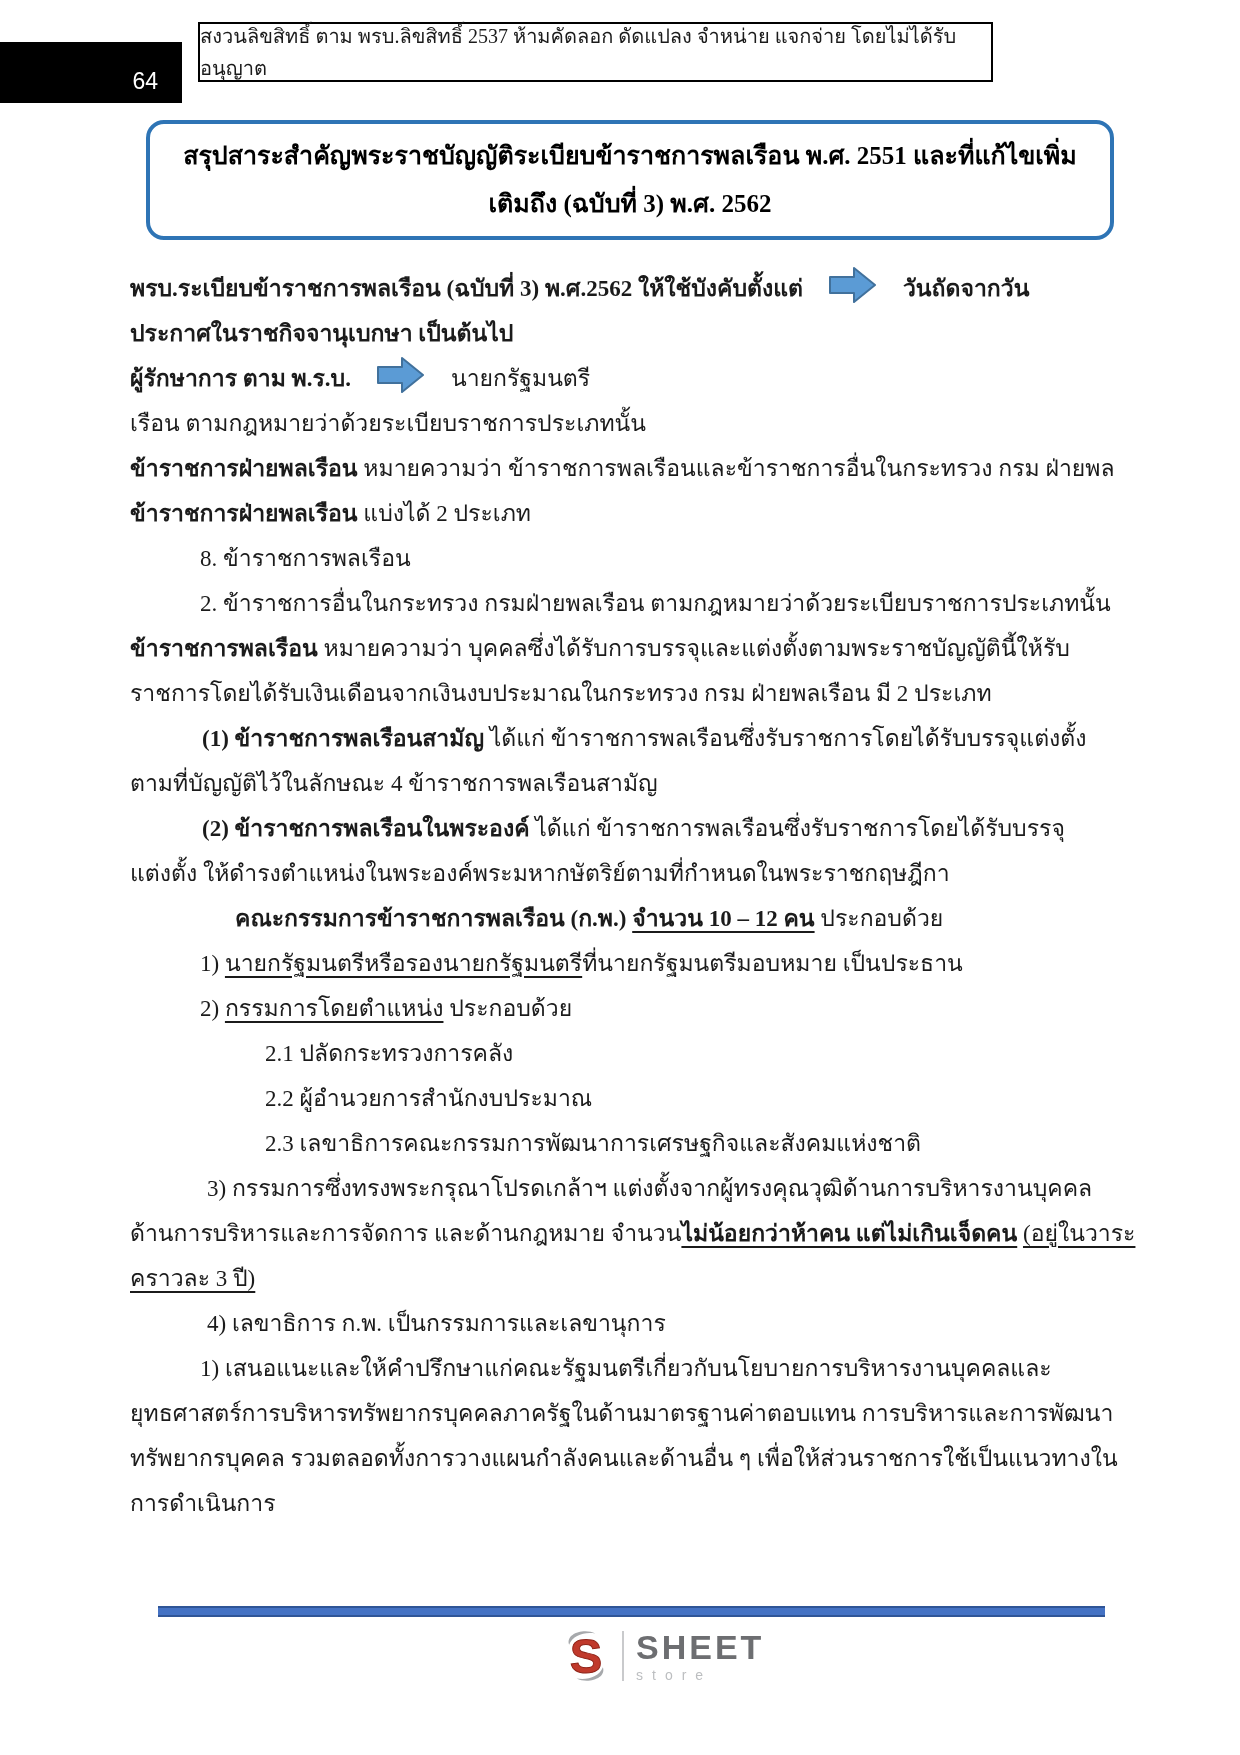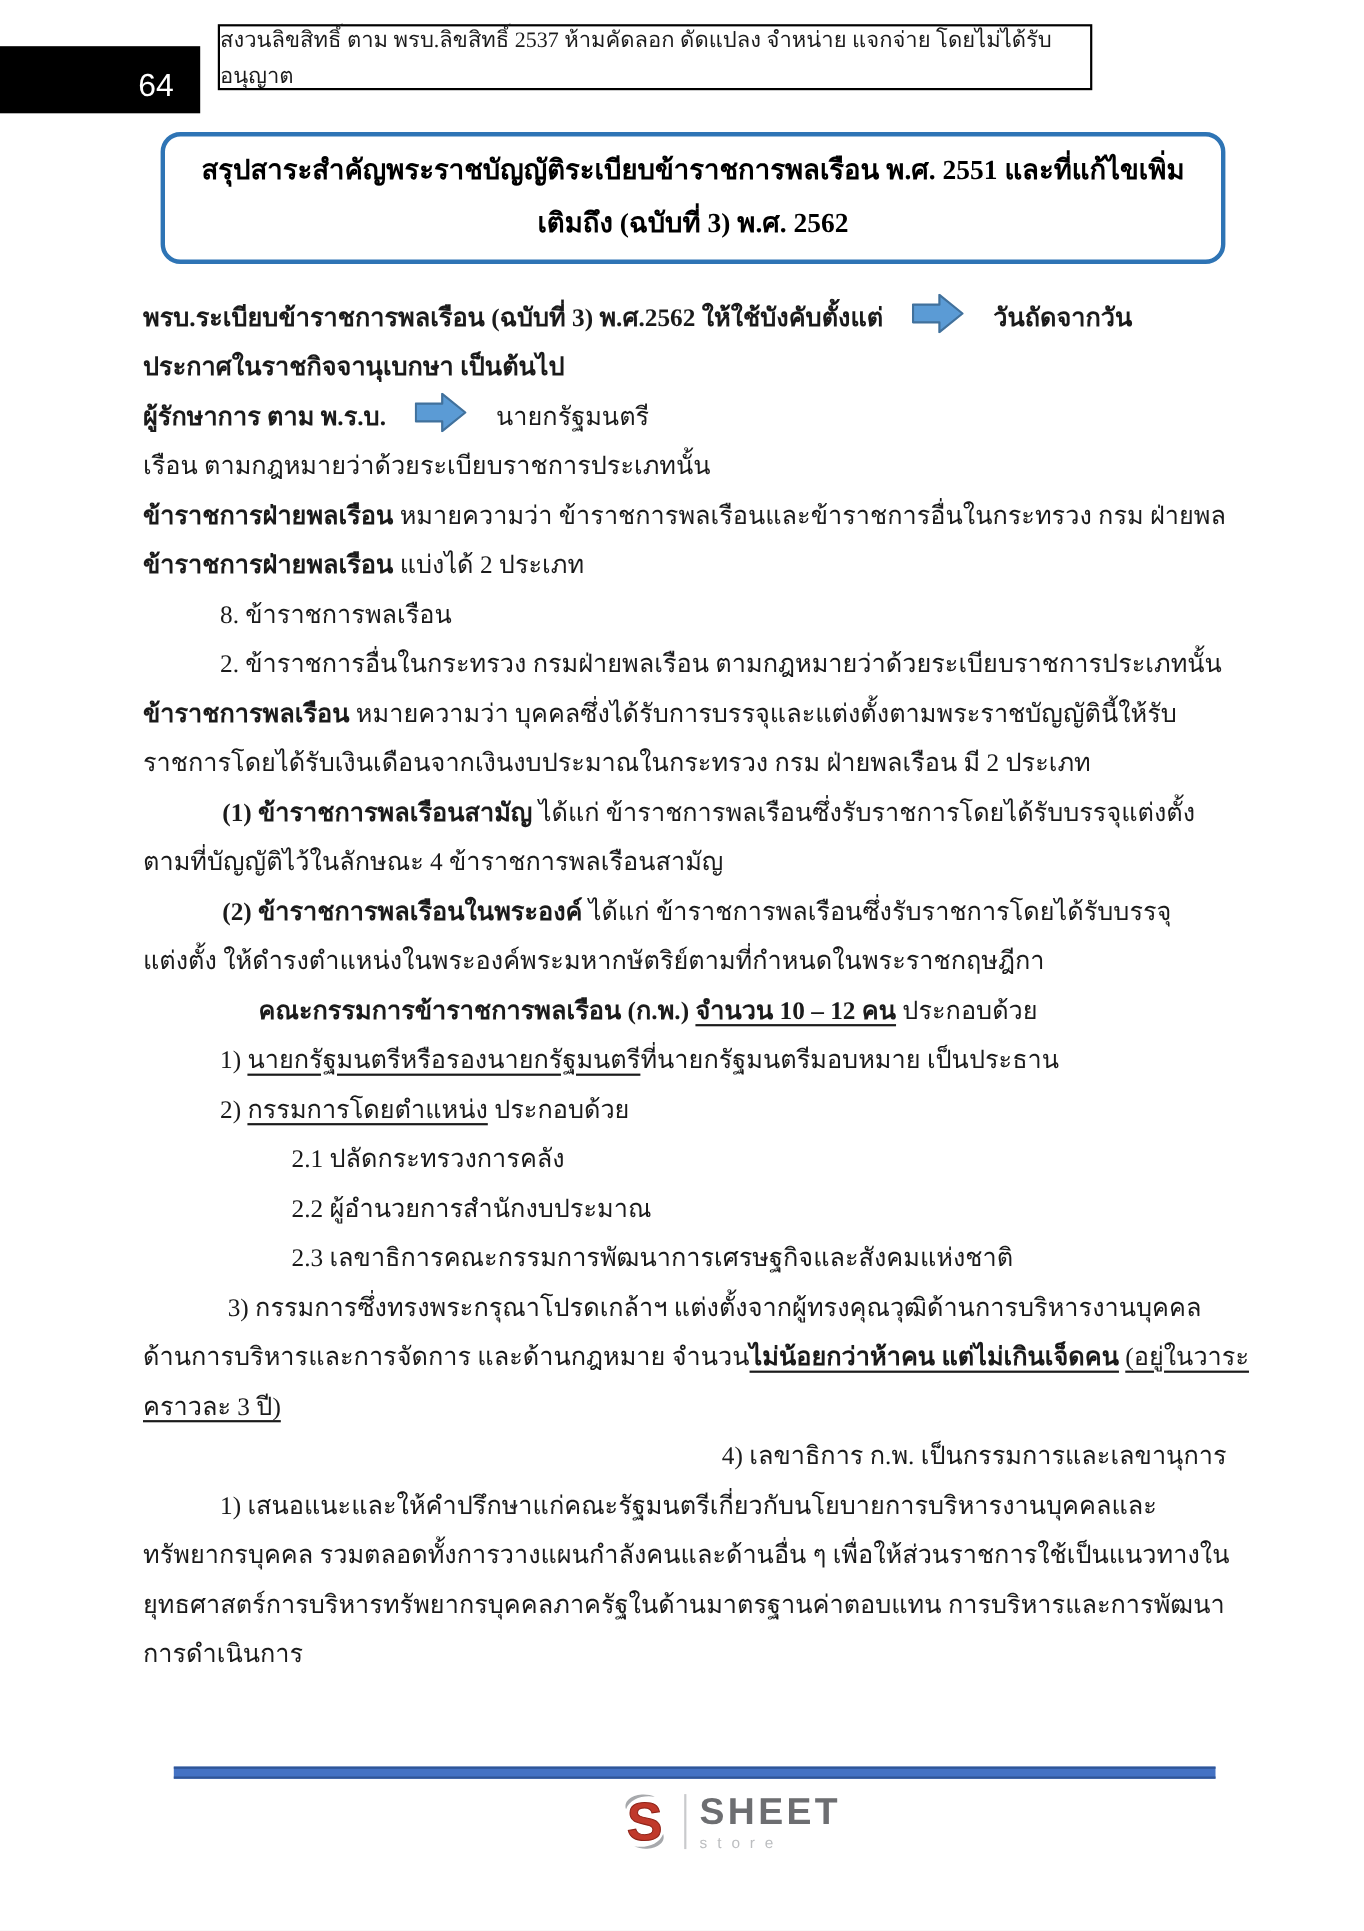--- a/index.html
+++ b/index.html
@@ -11,21 +11,21 @@
     overflow:hidden;
     font-family:"Liberation Serif", serif;
     color:#1b1b1b;
   }
   
   .pagenum-box{
     position:absolute;left:0;top:42px;width:182px;height:61px;
     background:#000;color:#fff;
     display:flex;align-items:flex-end;justify-content:flex-end;
     padding:0 24px 8px 0;box-sizing:border-box;
-    font-size:29px;font-family:"Liberation Sans",sans-serif;
+    font-size:23px;font-family:"Liberation Sans",sans-serif;
   }
   .copyright-box{
     position:absolute;left:198px;top:22px;width:795px;height:60px;
     border:2px solid #000;box-sizing:border-box;
     display:flex;align-items:center;justify-content:center;
     font-size:20px;
   }
   
   .title-box{
     position:absolute;left:146px;top:120px;width:968px;
@@ -100,24 +100,24 @@
       <div class="bline"><span>แต่งตั้ง ให้ดำรงตำแหน่งในพระองค์พระมหากษัตริย์ตามที่กำหนดในพระราชกฤษฎีกา</span></div>
       <div class="bline" style="padding-left: 105px;"><span class="b">คณะกรรมการข้าราชการพลเรือน (ก.พ.) </span><span class="b u">จำนวน 10 – 12 คน</span><span> ประกอบด้วย</span></div>
       <div class="bline" style="padding-left: 70px;"><span>1) </span><span class="u">นายกรัฐมนตรีหรือรองนายกรัฐมนตรี</span><span>ที่นายกรัฐมนตรีมอบหมาย เป็นประธาน</span></div>
       <div class="bline" style="padding-left: 70px;"><span>2) </span><span class="u">กรรมการโดยตำแหน่ง</span><span> ประกอบด้วย</span></div>
       <div class="bline" style="padding-left: 135px;"><span>2.1 ปลัดกระทรวงการคลัง</span></div>
       <div class="bline" style="padding-left: 135px;"><span>2.2 ผู้อำนวยการสำนักงบประมาณ</span></div>
       <div class="bline" style="padding-left: 135px;"><span>2.3 เลขาธิการคณะกรรมการพัฒนาการเศรษฐกิจและสังคมแห่งชาติ</span></div>
       <div class="bline" style="padding-left: 77px;"><span>3) กรรมการซึ่งทรงพระกรุณาโปรดเกล้าฯ แต่งตั้งจากผู้ทรงคุณวุฒิด้านการบริหารงานบุคคล</span></div>
       <div class="bline"><span>ด้านการบริหารและการจัดการ และด้านกฎหมาย จำนวน</span><span class="b u">ไม่น้อยกว่าห้าคน แต่ไม่เกินเจ็ดคน</span><span> </span><span class="u">(อยู่ในวาระ</span></div>
       <div class="bline"><span class="u">คราวละ 3 ปี)</span></div>
-      <div class="bline" style="padding-left: 77px; text-align: right;"><span>4) เลขาธิการ ก.พ. เป็นกรรมการและเลขานุการ</span></div>
+      <div class="bline" style="padding-left: 77px;"><span>4) เลขาธิการ ก.พ. เป็นกรรมการและเลขานุการ</span></div>
       <div class="bline" style="padding-left: 70px;"><span>1) เสนอแนะและให้คำปรึกษาแก่คณะรัฐมนตรีเกี่ยวกับนโยบายการบริหารงานบุคคลและ</span></div>
+      <div class="bline"><span>ยุทธศาสตร์การบริหารทรัพยากรบุคคลภาครัฐในด้านมาตรฐานค่าตอบแทน การบริหารและการพัฒนา</span></div>
       <div class="bline"><span>ทรัพยากรบุคคล รวมตลอดทั้งการวางแผนกำลังคนและด้านอื่น ๆ เพื่อให้ส่วนราชการใช้เป็นแนวทางใน</span></div>
-      <div class="bline"><span>ยุทธศาสตร์การบริหารทรัพยากรบุคคลภาครัฐในด้านมาตรฐานค่าตอบแทน การบริหารและการพัฒนา</span></div>
       <div class="bline"><span>การดำเนินการ</span></div>
     </div>
 
   <div class="footer-bar"></div>
 
   <div class="footer-logo">
     <svg class="s-mark" viewBox="0 0 64 64" xmlns="http://www.w3.org/2000/svg">
       <path d="M14 20 C10 8 30 2 42 8 C30 6 18 10 14 20 Z" fill="#a7a9ac"></path>
       <path d="M50 44 C54 56 34 62 22 56 C34 58 46 54 50 44 Z" fill="#a7a9ac"></path>
       <text x="32" y="50" text-anchor="middle" font-family="Liberation Sans, sans-serif" font-size="52" font-weight="bold" fill="#c0392b" stroke="#8f2318" stroke-width="1">S</text>

